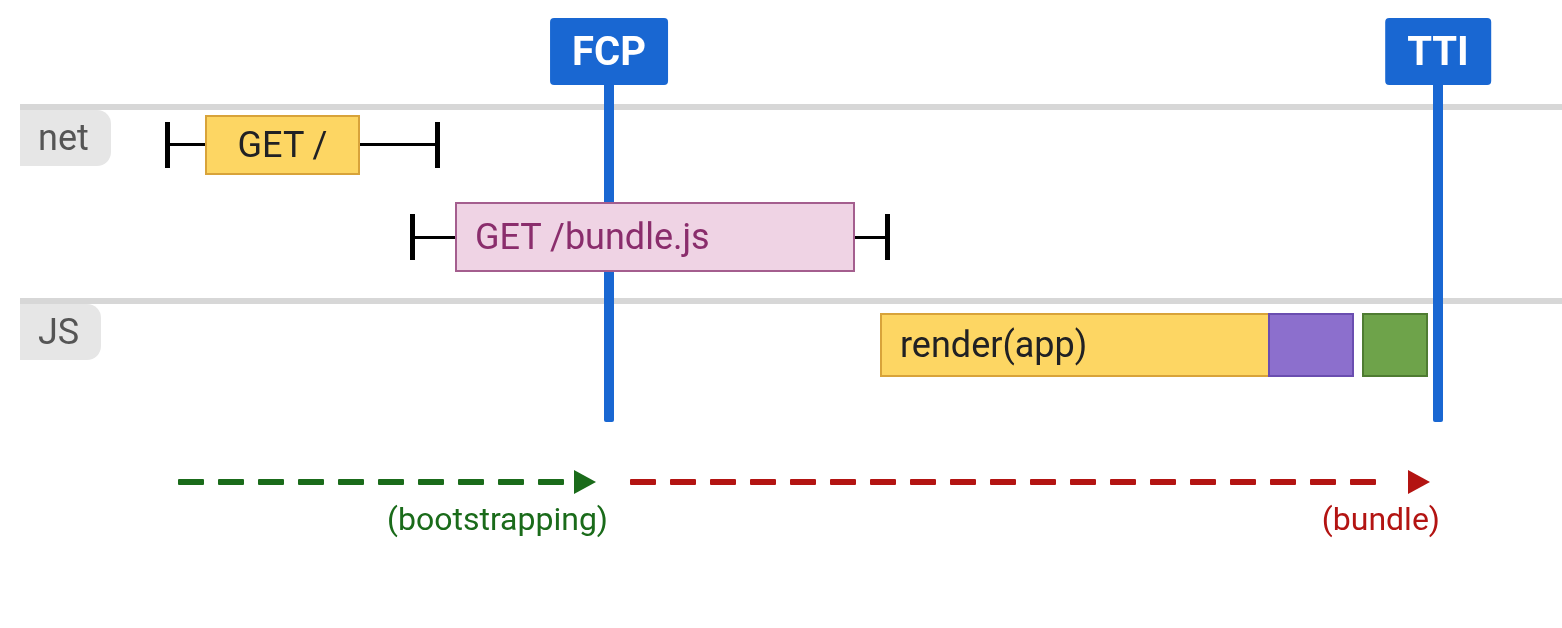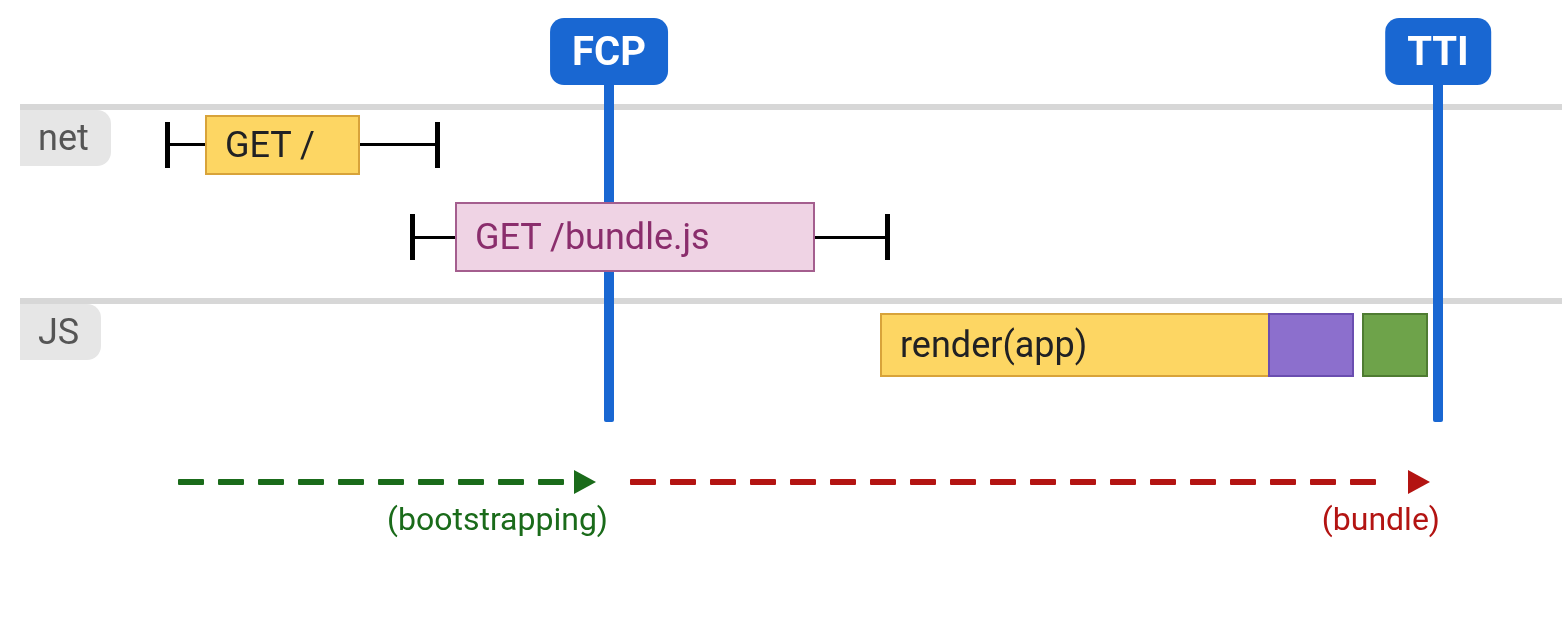--- a/index.html
+++ b/index.html
@@ -49,21 +49,21 @@
   .marker-fcp { left: 604px; top: 82px; height: 340px; }
   .marker-tti { left: 1433px; top: 82px; height: 340px; }
 
   .marker-pill {
     position: absolute;
     background: #1967d2;
     color: #fff;
     font-weight: 700;
     font-size: 40px;
     padding: 10px 22px;
-    border-radius: 14px;
+    border-radius: 4px;
     transform: translateX(-50%);
   }
   .pill-fcp { left: 609px; top: 18px; }
   .pill-tti { left: 1438px; top: 18px; }
 
   
   .whisker {
     position: absolute;
     background: #000;
   }
@@ -77,30 +77,30 @@
   .box {
     position: absolute;
     display: flex;
     align-items: center;
     padding: 0 18px;
     font-size: 36px;
     border: 2px solid;
   }
   .box-get-root {
     top: 115px; left: 205px; width: 155px; height: 60px;
-    background: #fdd663; border-color: #d8a33a; color: #202124;
+    background: #fdd663; border-color: #d8a33a; color: #202124; justify-content: center;
   }
 
   
   .get-bundle-line  { top: 236px; left: 410px; width: 480px; }
   .get-bundle-cap-l { top: 214px; left: 410px; }
   .get-bundle-cap-r { top: 214px; left: 885px; }
 
   .box-get-bundle {
-    top: 202px; left: 455px; width: 360px; height: 70px;
+    top: 202px; left: 455px; width: 400px; height: 70px;
     background: #efd3e4; border-color: #a45e8e; color: #8a2d6c;
   }
 
   
   .box-render {
     top: 313px; left: 880px; width: 436px; height: 64px;
     background: #fdd663; border-color: #d8a33a; color: #202124;
   }
   .block-purple {
     position: absolute;

